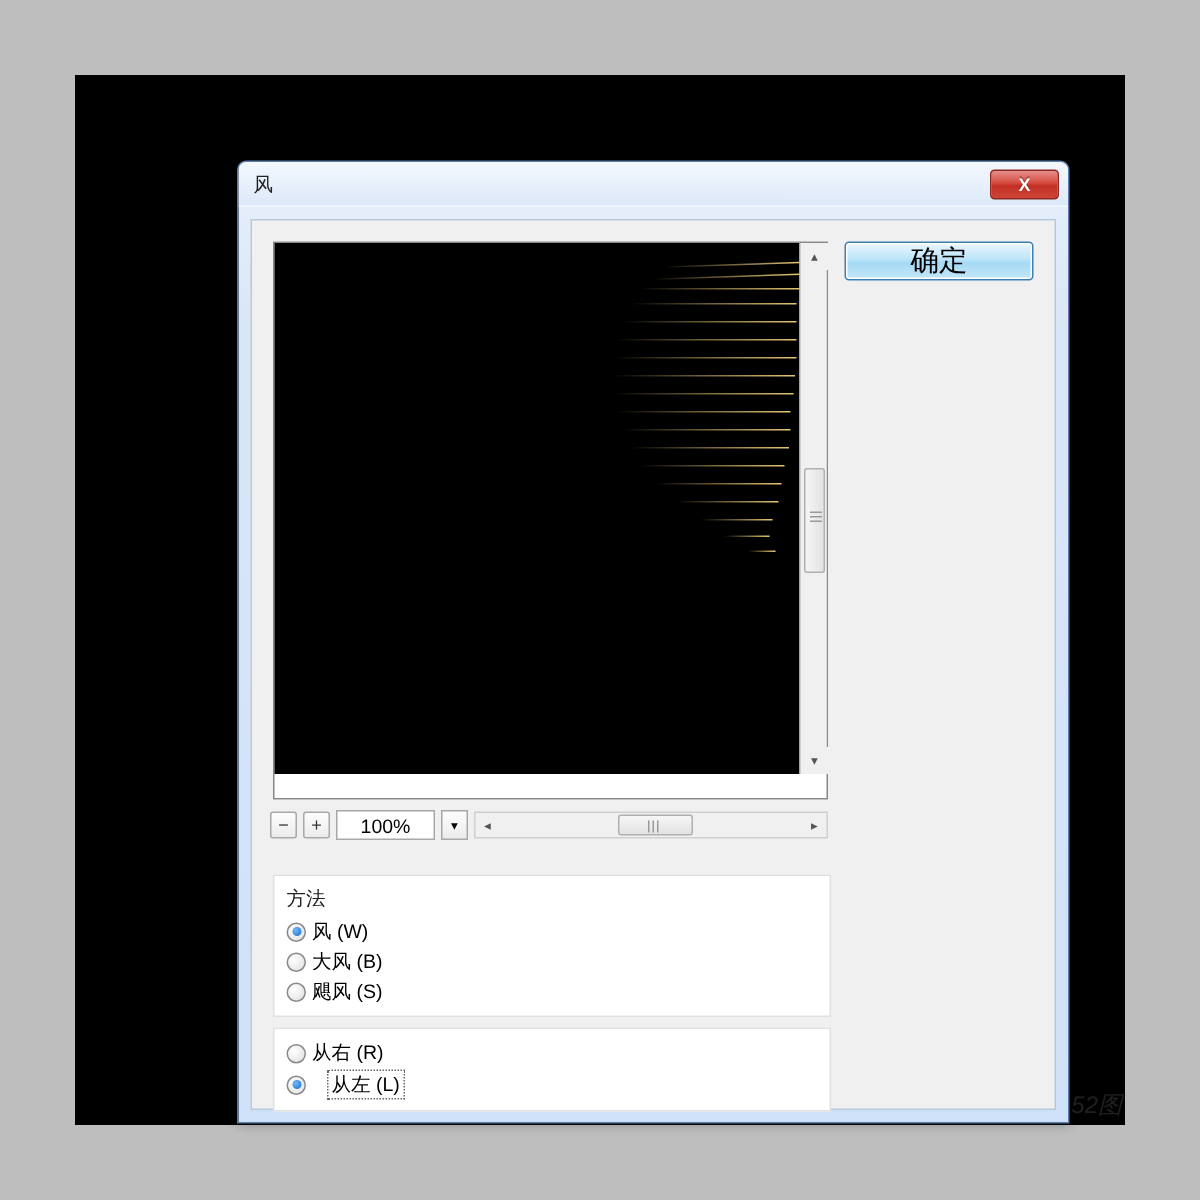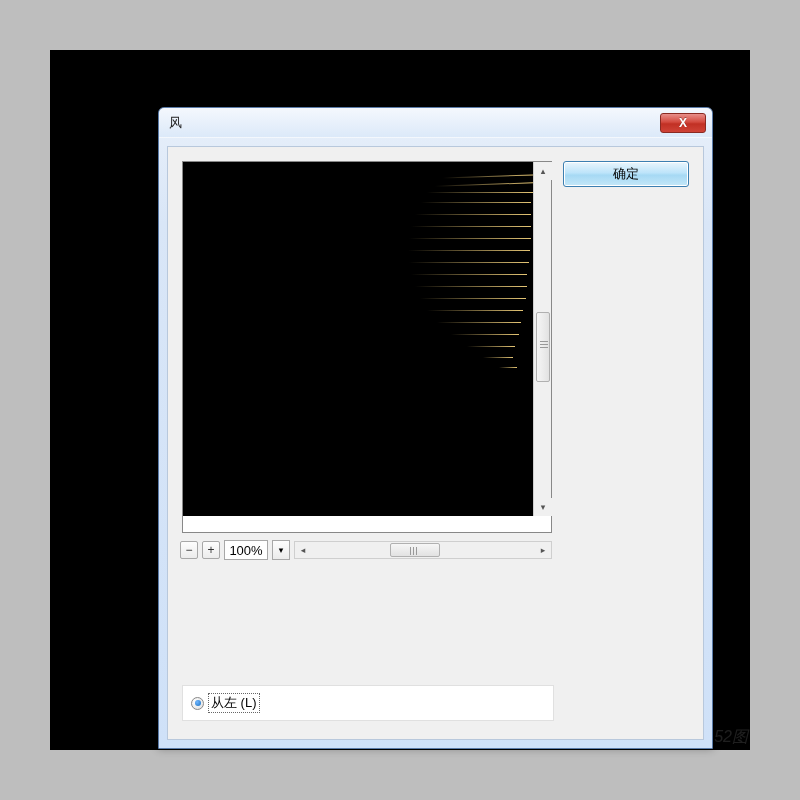--- a/index.html
+++ b/index.html
@@ -149,21 +149,21 @@
       background: linear-gradient(to bottom, #fdfdfd, #ececec);
       border-radius: 2px;
       display: flex;
       align-items: center;
       justify-content: center;
       font-size: 12px;
       color: #333;
       cursor: pointer;
     }
     .zoom-val {
-      width: 44px;
+      width: 66px;
       height: 20px;
       border: 1px solid #a8a8a8;
       background: #fff;
       display: flex;
       align-items: center;
       justify-content: center;
       font-size: 13px;
     }
     .zoom-dd {
       width: 18px;
@@ -224,21 +224,21 @@
       width: 126px;
       height: 26px;
       margin-bottom: 10px;
       border: 1px solid #8a8a8a;
       border-radius: 3px;
       background: linear-gradient(to bottom, #fdfdfd, #e6e6e6);
       display: flex;
       align-items: center;
       justify-content: center;
       cursor: pointer;
-      font-size: 13px;
+      font-size: 19px;
     }
     .dlg-btn.primary {
       border: 1px solid #3c7fb1;
       background: linear-gradient(to bottom, #eaf6fd, #bde4fa 45%, #a6d9f4 55%, #c4e7f8);
       box-shadow: inset 0 0 0 1px #fff;
     }
     .group {
       position: absolute;
       left: 14px;
       width: 372px;
@@ -274,20 +274,21 @@
     .radio.checked::after {
       content: "";
       width: 6px;
       height: 6px;
       border-radius: 50%;
       background: radial-gradient(circle at 35% 35%, #6fb6ff, #1a6fc0);
     }
     .focus-box {
       border: 1px dotted #666;
       padding: 0 2px;
+      margin-left: 10px;
     }
     .watermark {
       position: absolute;
       right: 52px;
       bottom: 52px;
       color: rgba(255,255,255,0.12);
       font-size: 16px;
       font-style: italic;
     }
   </style>
@@ -343,22 +344,41 @@
         <div class="h-arrow" style="left:0;">◂</div>
         <div class="h-thumb"></div>
         <div class="h-arrow" style="right:0;">▸</div>
       </div>
     </div>
 
     <div class="right-btns">
       <div class="dlg-btn primary">确定</div>
     </div>
 
+    <div class="group group-method">
+      <div class="grp-title">方法</div>
+      <label class="radio-row">
+        <span class="radio checked"></span>
+        <span>风 (W)</span>
+      </label>
+      <label class="radio-row">
+        <span class="radio"></span>
+        <span>大风 (B)</span>
+      </label>
+      <label class="radio-row">
+        <span class="radio"></span>
+        <span>飓风 (S)</span>
+      </label>
+    </div>
 
     <div class="group group-direction">
+      <label class="radio-row">
+        <span class="radio"></span>
+        <span>从右 (R)</span>
+      </label>
       <label class="radio-row">
         <span class="radio checked"></span>
         <span class="focus-box">从左 (L)</span>
       </label>
     </div>
 
   </div>
 </div>
 
 <div class="watermark">52图</div>

